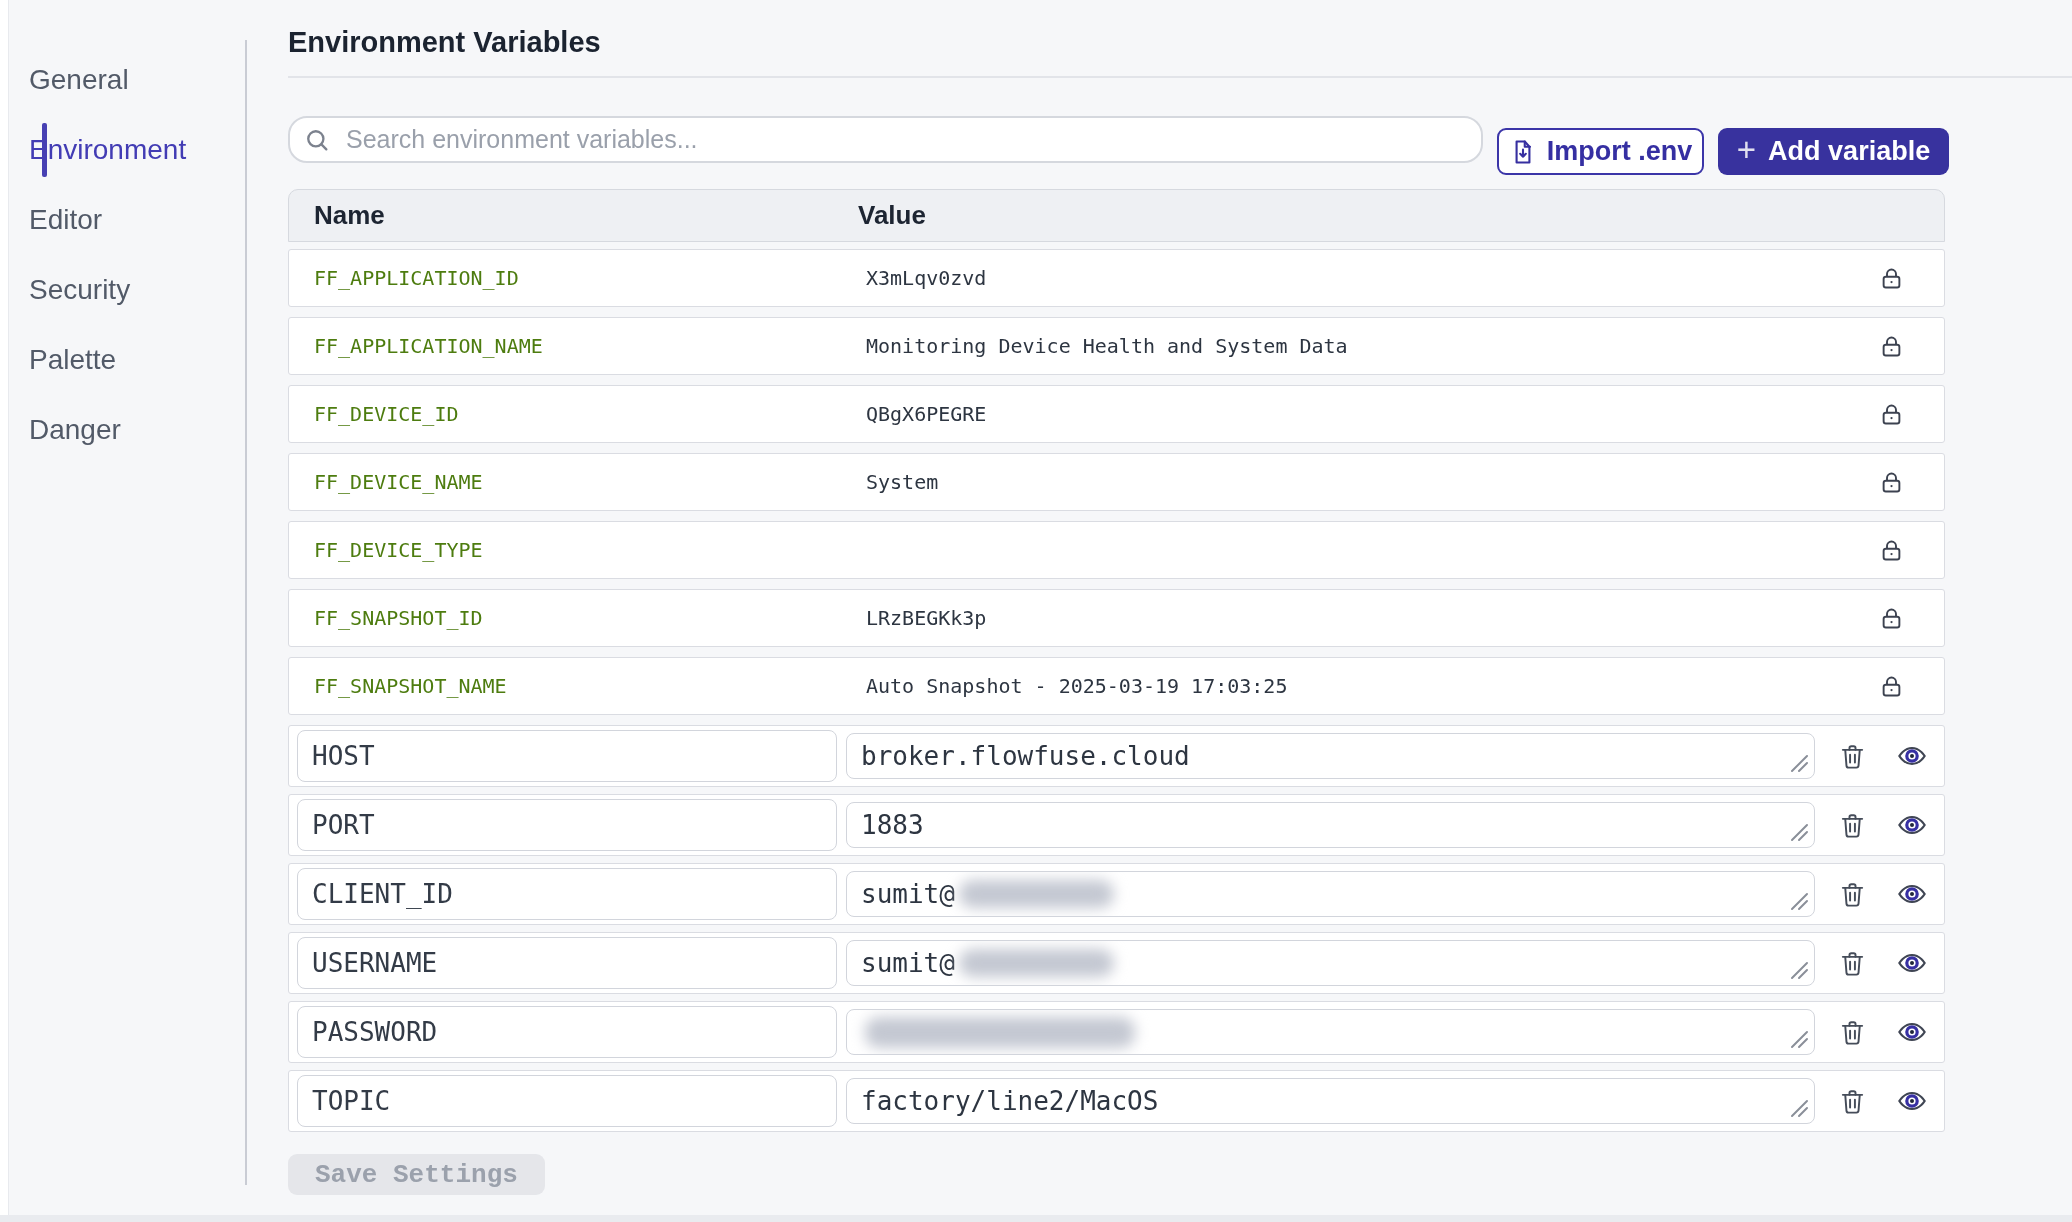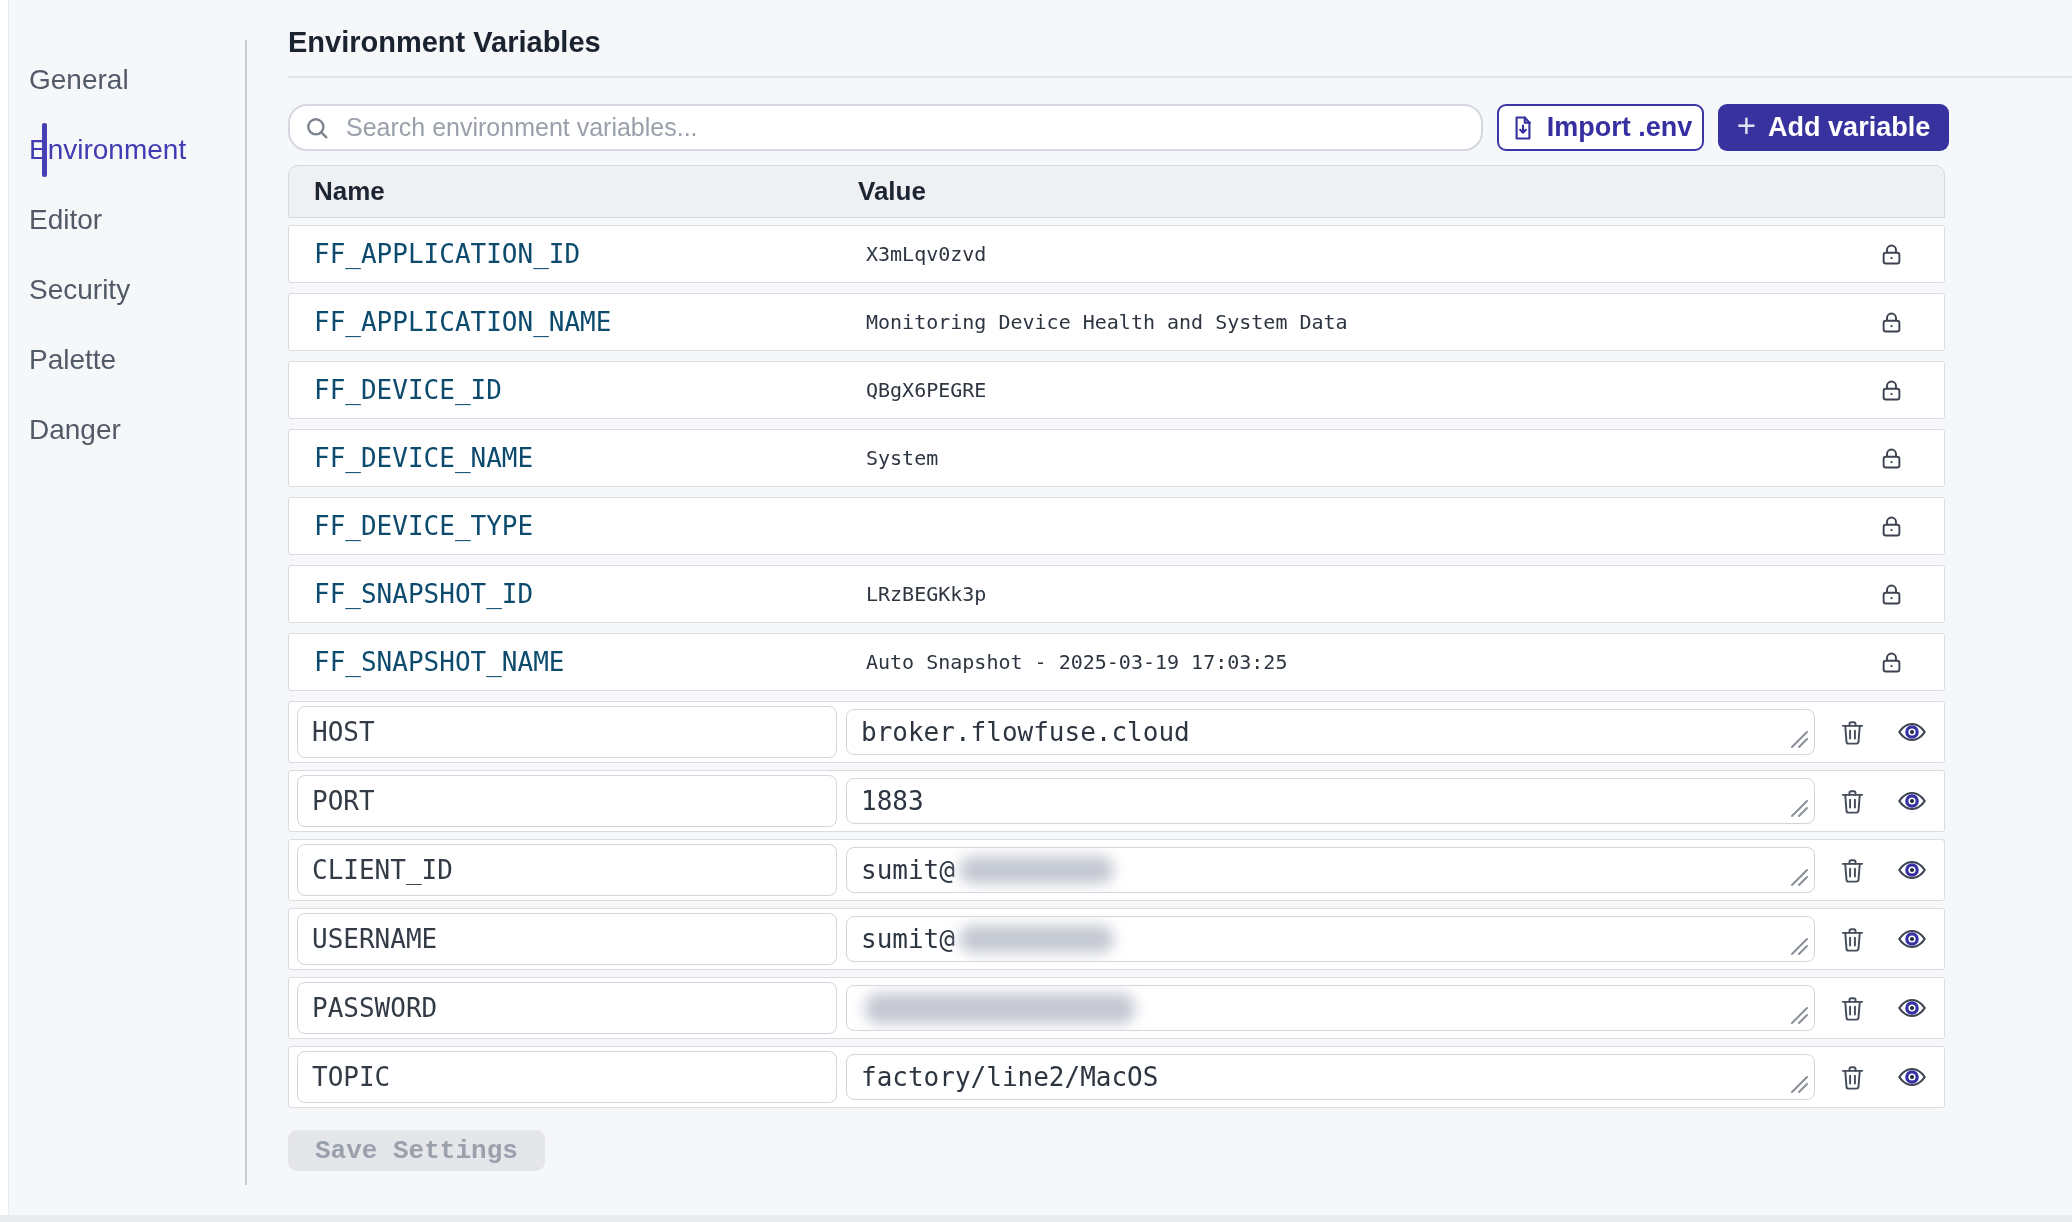--- a/index.html
+++ b/index.html
@@ -27,34 +27,34 @@
   h1.page-title{margin:0;font-size:29px;line-height:36px;font-weight:700;color:#1b2330;}
   .title-divider{margin-top:16px;border-bottom:2px solid #e2e4e9;width:100%;}
 
   
   .toolbar{margin-top:26px;width:1661px;display:flex;gap:14px;align-items:center;}
   .search-box{position:relative;flex:1;height:47px;}
   .search-box input{width:100%;height:47px;border:2px solid #d5d8de;border-radius:19px;background:#fff;
     padding:0 20px 0 56px;font-size:25px;color:#333b47;outline:none;font-family:inherit;}
   .search-box input::placeholder{color:#9aa0ab;}
   .search-icon{position:absolute;left:15px;top:10px;}
-  .btn{display:flex;align-items:center;justify-content:center;height:47px;border-radius:9px;cursor:pointer;font-family:inherit;}
+  .btn{display:flex;align-items:center;justify-content:center;height:47px;border-radius:9px;cursor:pointer;font-family:inherit;margin-top:24px;}
   .btn-outline{width:207px;border:2.5px solid #3b35a8;background:#fff;color:#352fa2;font-weight:700;font-size:27px;gap:10px;}
   .btn-solid{width:231px;border:none;background:#38329e;color:#fff;font-weight:700;font-size:27px;gap:12px;}
   .btn-solid .plus{font-weight:400;font-size:33px;line-height:33px;opacity:.85;margin-top:-4px;}
 
   
   .table{margin-top:14px;width:1657px;}
   .thead{height:53px;margin-bottom:7px;background:#eef0f3;border:1.5px solid #d6d9df;border-radius:10px 10px 0 0;
     display:flex;align-items:center;font-weight:700;font-size:26px;color:#1d2532;}
   .col-name{width:569px;padding-left:25px;}
   .col-value{flex:1;}
   .row{background:#fff;border:1.5px solid #dadce2;border-radius:3px;display:flex;align-items:center;}
   .row.locked{height:58px;margin-bottom:10px;}
-  .cell-name{width:569px;padding-left:25px;font-size:26px;color:#0c4a6e;}
+  .cell-name{width:569px;padding-left:25px;font-size:20px;color:#4d7c0f;}
   .cell-value{flex:1;font-size:20px;color:#2d3541;margin-left:8px;}
   .cell-lock{width:105px;display:flex;justify-content:center;}
   .row.editable{height:62px;margin-bottom:7px;padding:0 15px 0 8px;}
   .name-input{width:540px;height:52px;border:1.5px solid #d2d5dc;border-radius:8px;background:#fff;
     padding:0 12px 0 14px;font-size:26px;color:#333b47;outline:none;margin-right:9px;}
   .value-wrap{flex:1;position:relative;height:46px;margin-right:20px;}
   .value-box{width:100%;height:100%;border:1.5px solid #d2d5dc;border-radius:8px;background:#fff;
     display:flex;align-items:center;padding-left:14px;font-size:26px;color:#2d3541;overflow:hidden;white-space:nowrap;}
   .resize-grip{position:absolute;right:5px;bottom:5px;}
   .icon-btn{width:34px;height:34px;border:none;background:none;padding:0;display:flex;align-items:center;justify-content:center;cursor:pointer;}

